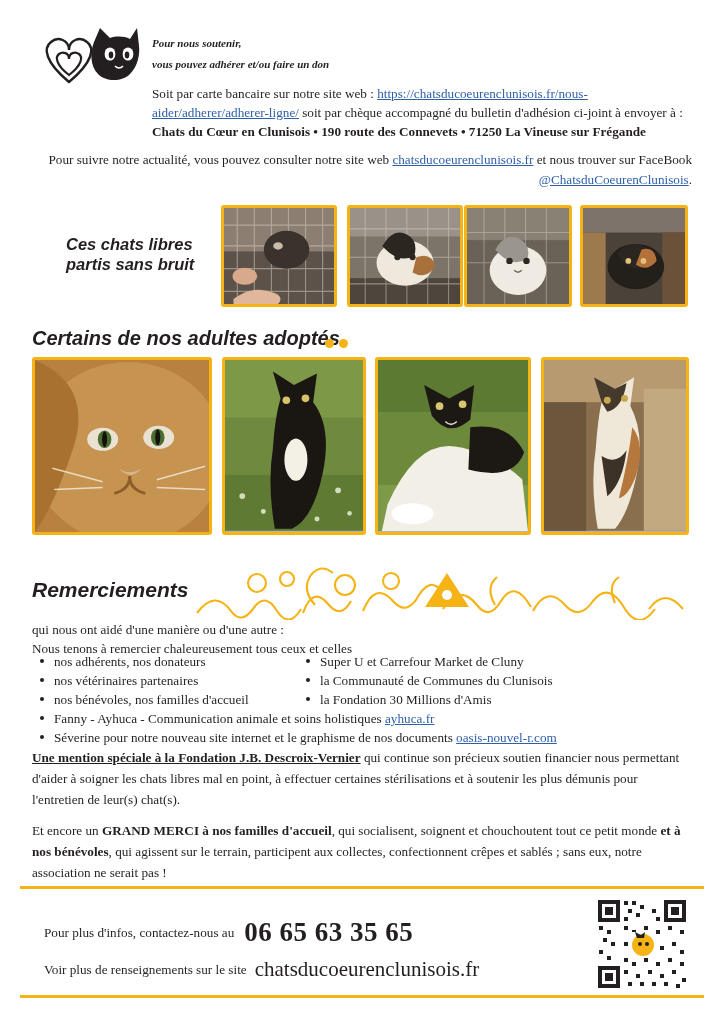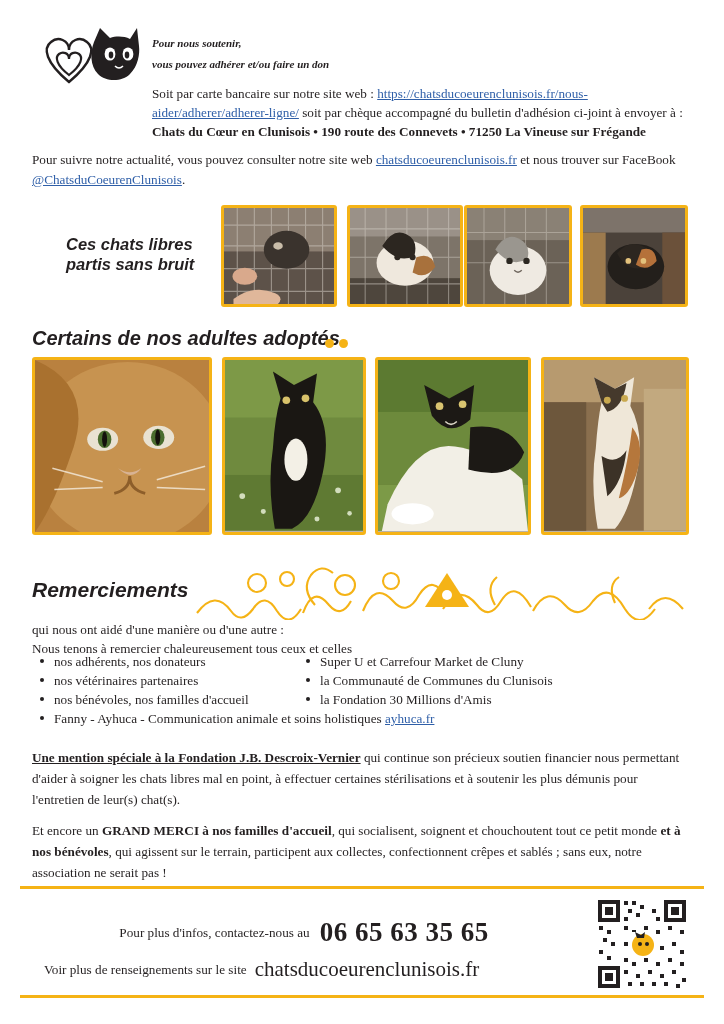--- a/index.html
+++ b/index.html
@@ -24,21 +24,21 @@
     font-size: 11px; line-height: 21px; color: #231f20;
   }
   .head-body {
     position: absolute; left: 152px; top: 84px; width: 545px;
     font-size: 13.2px; line-height: 19px;
   }
   .head-body .bold { font-weight: bold; }
 
   .actu {
     position: absolute; left: 32px; top: 150px; width: 660px;
-    font-size: 13.2px; line-height: 19.5px;
+    font-size: 13.2px; line-height: 19.5px; text-align: right;
   }
 
   
   .band-title {
     position: absolute; left: 66px; top: 234px; width: 160px;
     font-family: "Liberation Sans", sans-serif;
     font-weight: bold; font-style: italic;
     font-size: 16.5px; line-height: 20px; color: #231f20;
   }
   .photo {
@@ -87,21 +87,20 @@
   #para-merci { left: 32px; top: 820px; width: 655px; }
   .u-b { font-weight: bold; text-decoration: underline; }
   .b { font-weight: bold; }
 
   
   .footer-rule-top { position: absolute; left: 20px; top: 886px; width: 684px; height: 3px; background: #f5b316; }
   .footer-rule-bottom { position: absolute; left: 20px; top: 995px; width: 684px; height: 3px; background: #f5b316; }
   .footer-line1 {
     position: absolute; left: 44px; top: 917px; width: 520px;
     font-size: 13.2px;
-    text-align: center;
   }
   .phone {
     font-family: "Liberation Serif", serif;
     font-size: 27px; font-weight: bold; letter-spacing: 0.5px;
     vertical-align: -4px; margin-left: 10px;
   }
   .footer-line2 {
     position: absolute; left: 44px; top: 957px; width: 530px;
     font-size: 13.2px;
   }
@@ -351,20 +350,21 @@
   <ul>
     <li>Super U et Carrefour Market de Cluny</li>
     <li>la Communauté de Communes du Clunisois</li>
     <li>la Fondation 30 Millions d'Amis</li>
   </ul>
 </div>
 
 <div class="bullets" id="bullets-wide">
   <ul>
     <li><span>Fanny - Ayhuca - Communication animale et soins holistiques </span><a class="link" href="#">ayhuca.fr</a></li>
+    <li><span>Séverine pour notre nouveau site internet et le graphisme de nos documents </span><a class="link" href="#">oasis-nouvel-r.com</a></li>
   </ul>
 </div>
 
 <div class="para" id="para-mention">
   <span class="u-b">Une mention spéciale à la Fondation J.B. Descroix-Vernier</span><span> qui continue son précieux soutien financier nous permettant d'aider à soigner les chats libres mal en point, à effectuer certaines stérilisations et à soutenir les plus démunis pour l'entretien de leur(s) chat(s).</span>
 </div>
 
 <div class="para" id="para-merci">
   <span>Et encore un </span><span class="b">GRAND MERCI à nos familles d'accueil</span><span>, qui socialisent, soignent et chouchoutent tout ce petit monde </span><span class="b">et à nos bénévoles</span><span>, qui agissent sur le terrain, participent aux collectes, confectionnent crêpes et sablés ; sans eux, notre association ne serait pas !</span>
 </div>

